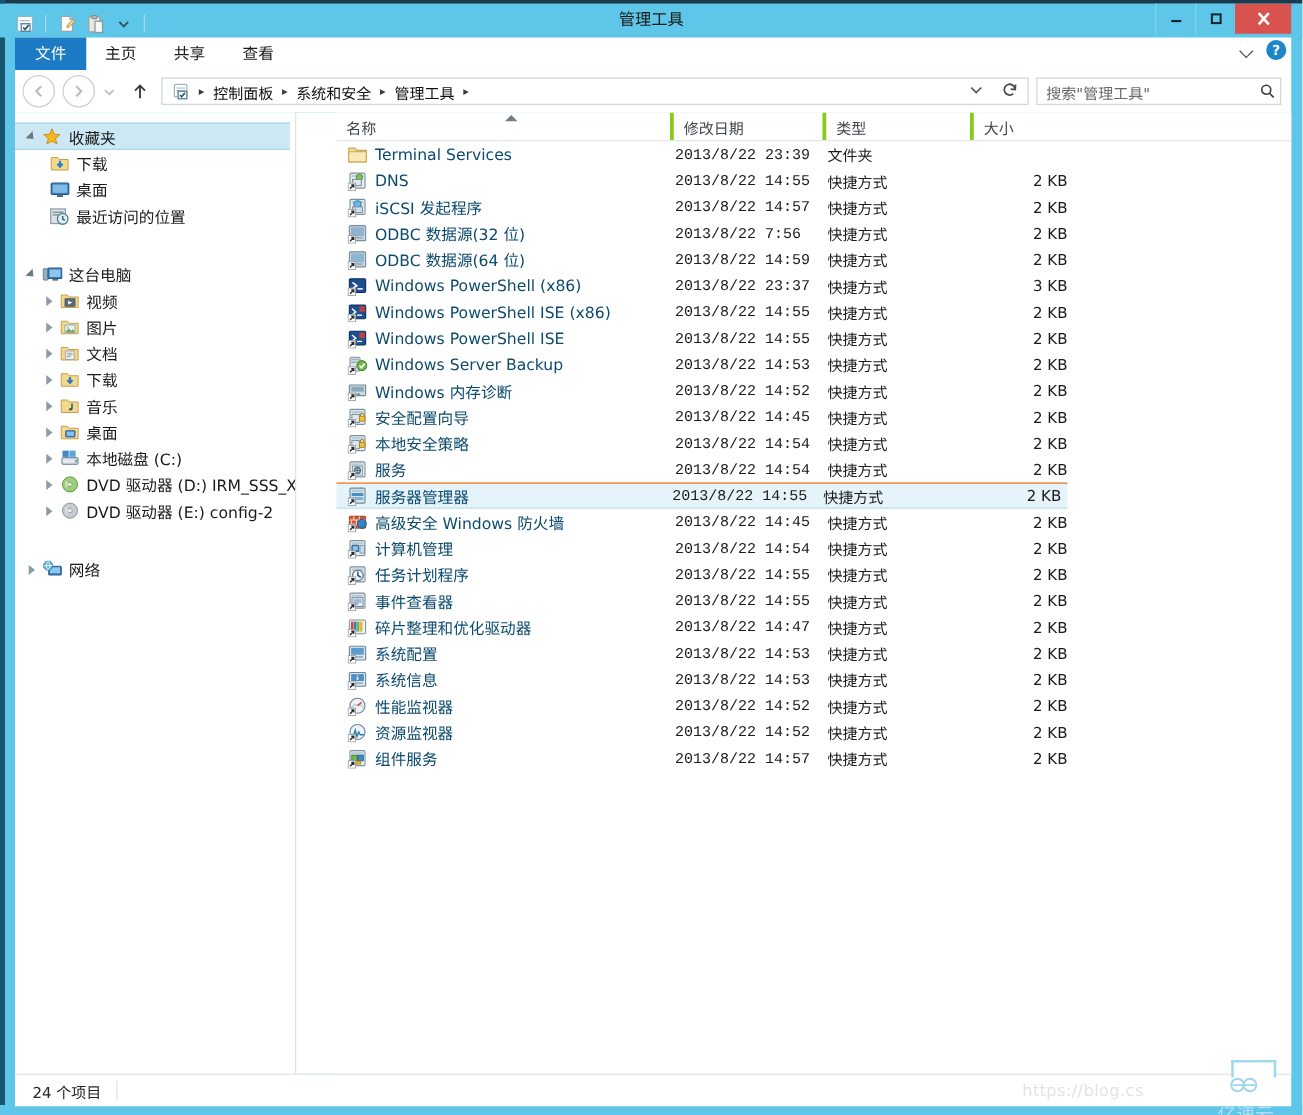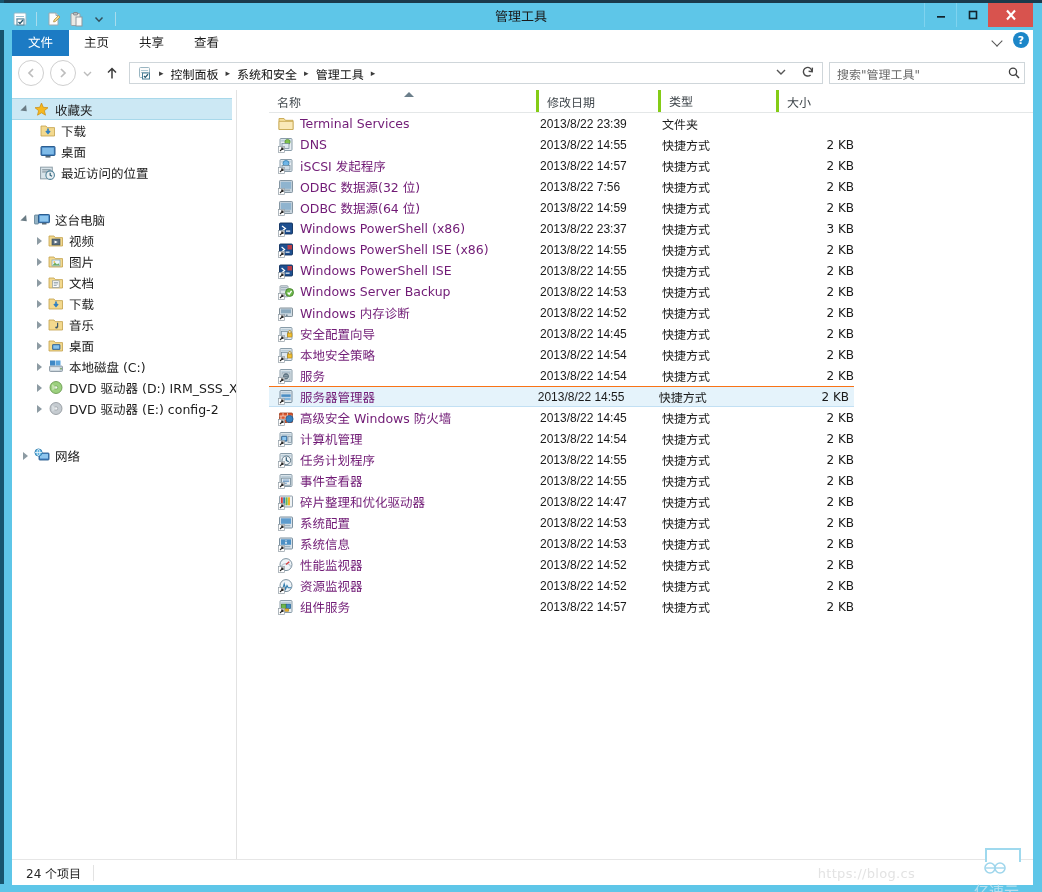--- a/index.html
+++ b/index.html
@@ -313,21 +313,21 @@
     display: flex; align-items: center;
     padding-left: 8px;
     border-right: 3px solid #84cc16;
     box-sizing: border-box;
     height: 22px;
     font-family: "DejaVu Sans", "Liberation Sans", sans-serif;
     position: relative;
   }
   .colh.name  { width: 270px; }
   .colh.date  { width: 122px; }
-  .colh.type  { width: 118px; font-family: Liberation Mono, monospace; }
+  .colh.type  { width: 118px; }
   .colh.size  { width: 80px; border-right: none;}
   .sortarrow {
     position: absolute;
     left: 135px; top: 2px;
     width: 0; height: 0;
     border-left: 5px solid transparent;
     border-right: 5px solid transparent;
     border-bottom: 5px solid #6b7e8a;
   }
   #rows { flex: 1; overflow: hidden; }
@@ -342,35 +342,35 @@
     border-top: 1px solid #f97316;
     border-bottom: 1px solid #c2e0f4;
     width: 585px;
   }
   .c-name {
     width: 270px;
     display: flex; align-items: center;
     padding-left: 8px;
     box-sizing: border-box;
     font-size: 12.5px;
-    color: #701a75;
+    color: #0c4a6e;
     white-space: nowrap;
     overflow: hidden;
     font-family: "DejaVu Sans", "Liberation Sans", sans-serif;
   }
   .fi {
     width: 17px; height: 16px;
     margin-right: 6px;
     display: inline-flex; align-items: center; justify-content: center;
     flex: none;
   }
   .c-date {
     width: 122px; font-size: 12px; color: #1a1a1a;
     box-sizing: border-box; padding-left: 1px;
-    font-family: Liberation Sans, sans-serif;
+    font-family: Liberation Mono, monospace;
   }
   .c-type {
     width: 118px; font-size: 12px; color: #1a1a1a;
     box-sizing: border-box; padding-left: 1px;
     font-family: "DejaVu Sans", "Liberation Sans", sans-serif;
   }
   .c-size {
     width: 80px; font-size: 12px; color: #1a1a1a;
     text-align: right; padding-right: 5px;
     box-sizing: border-box;

